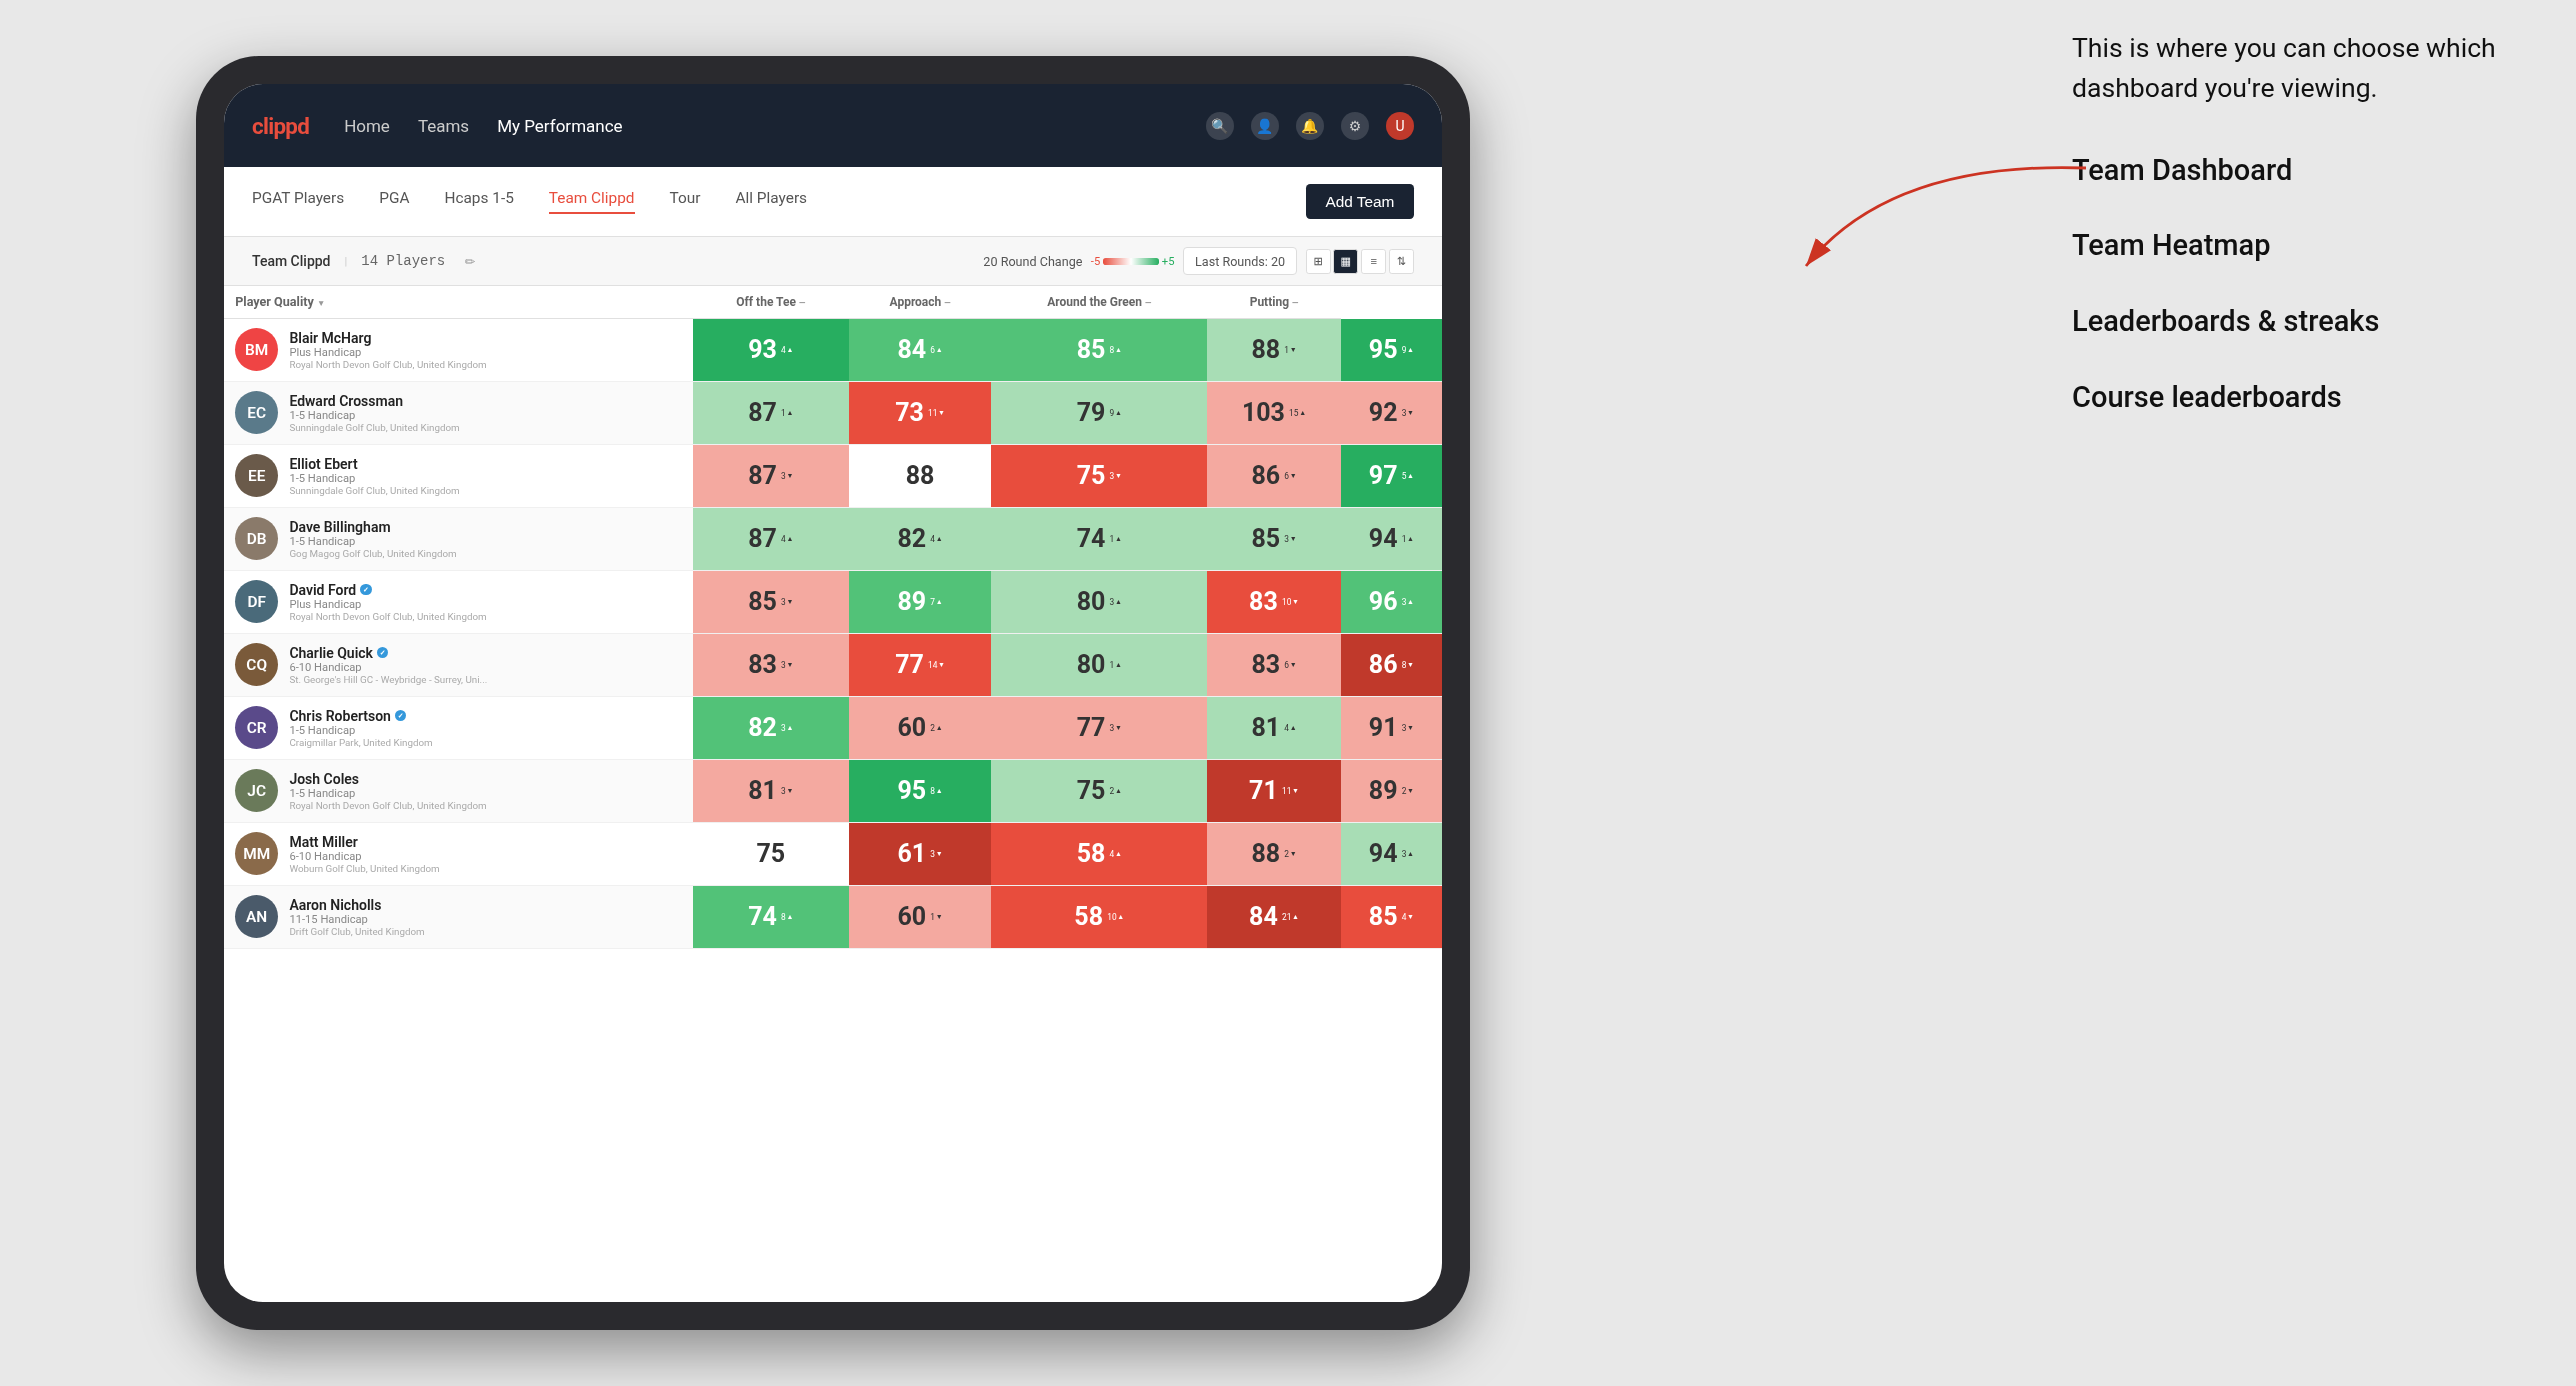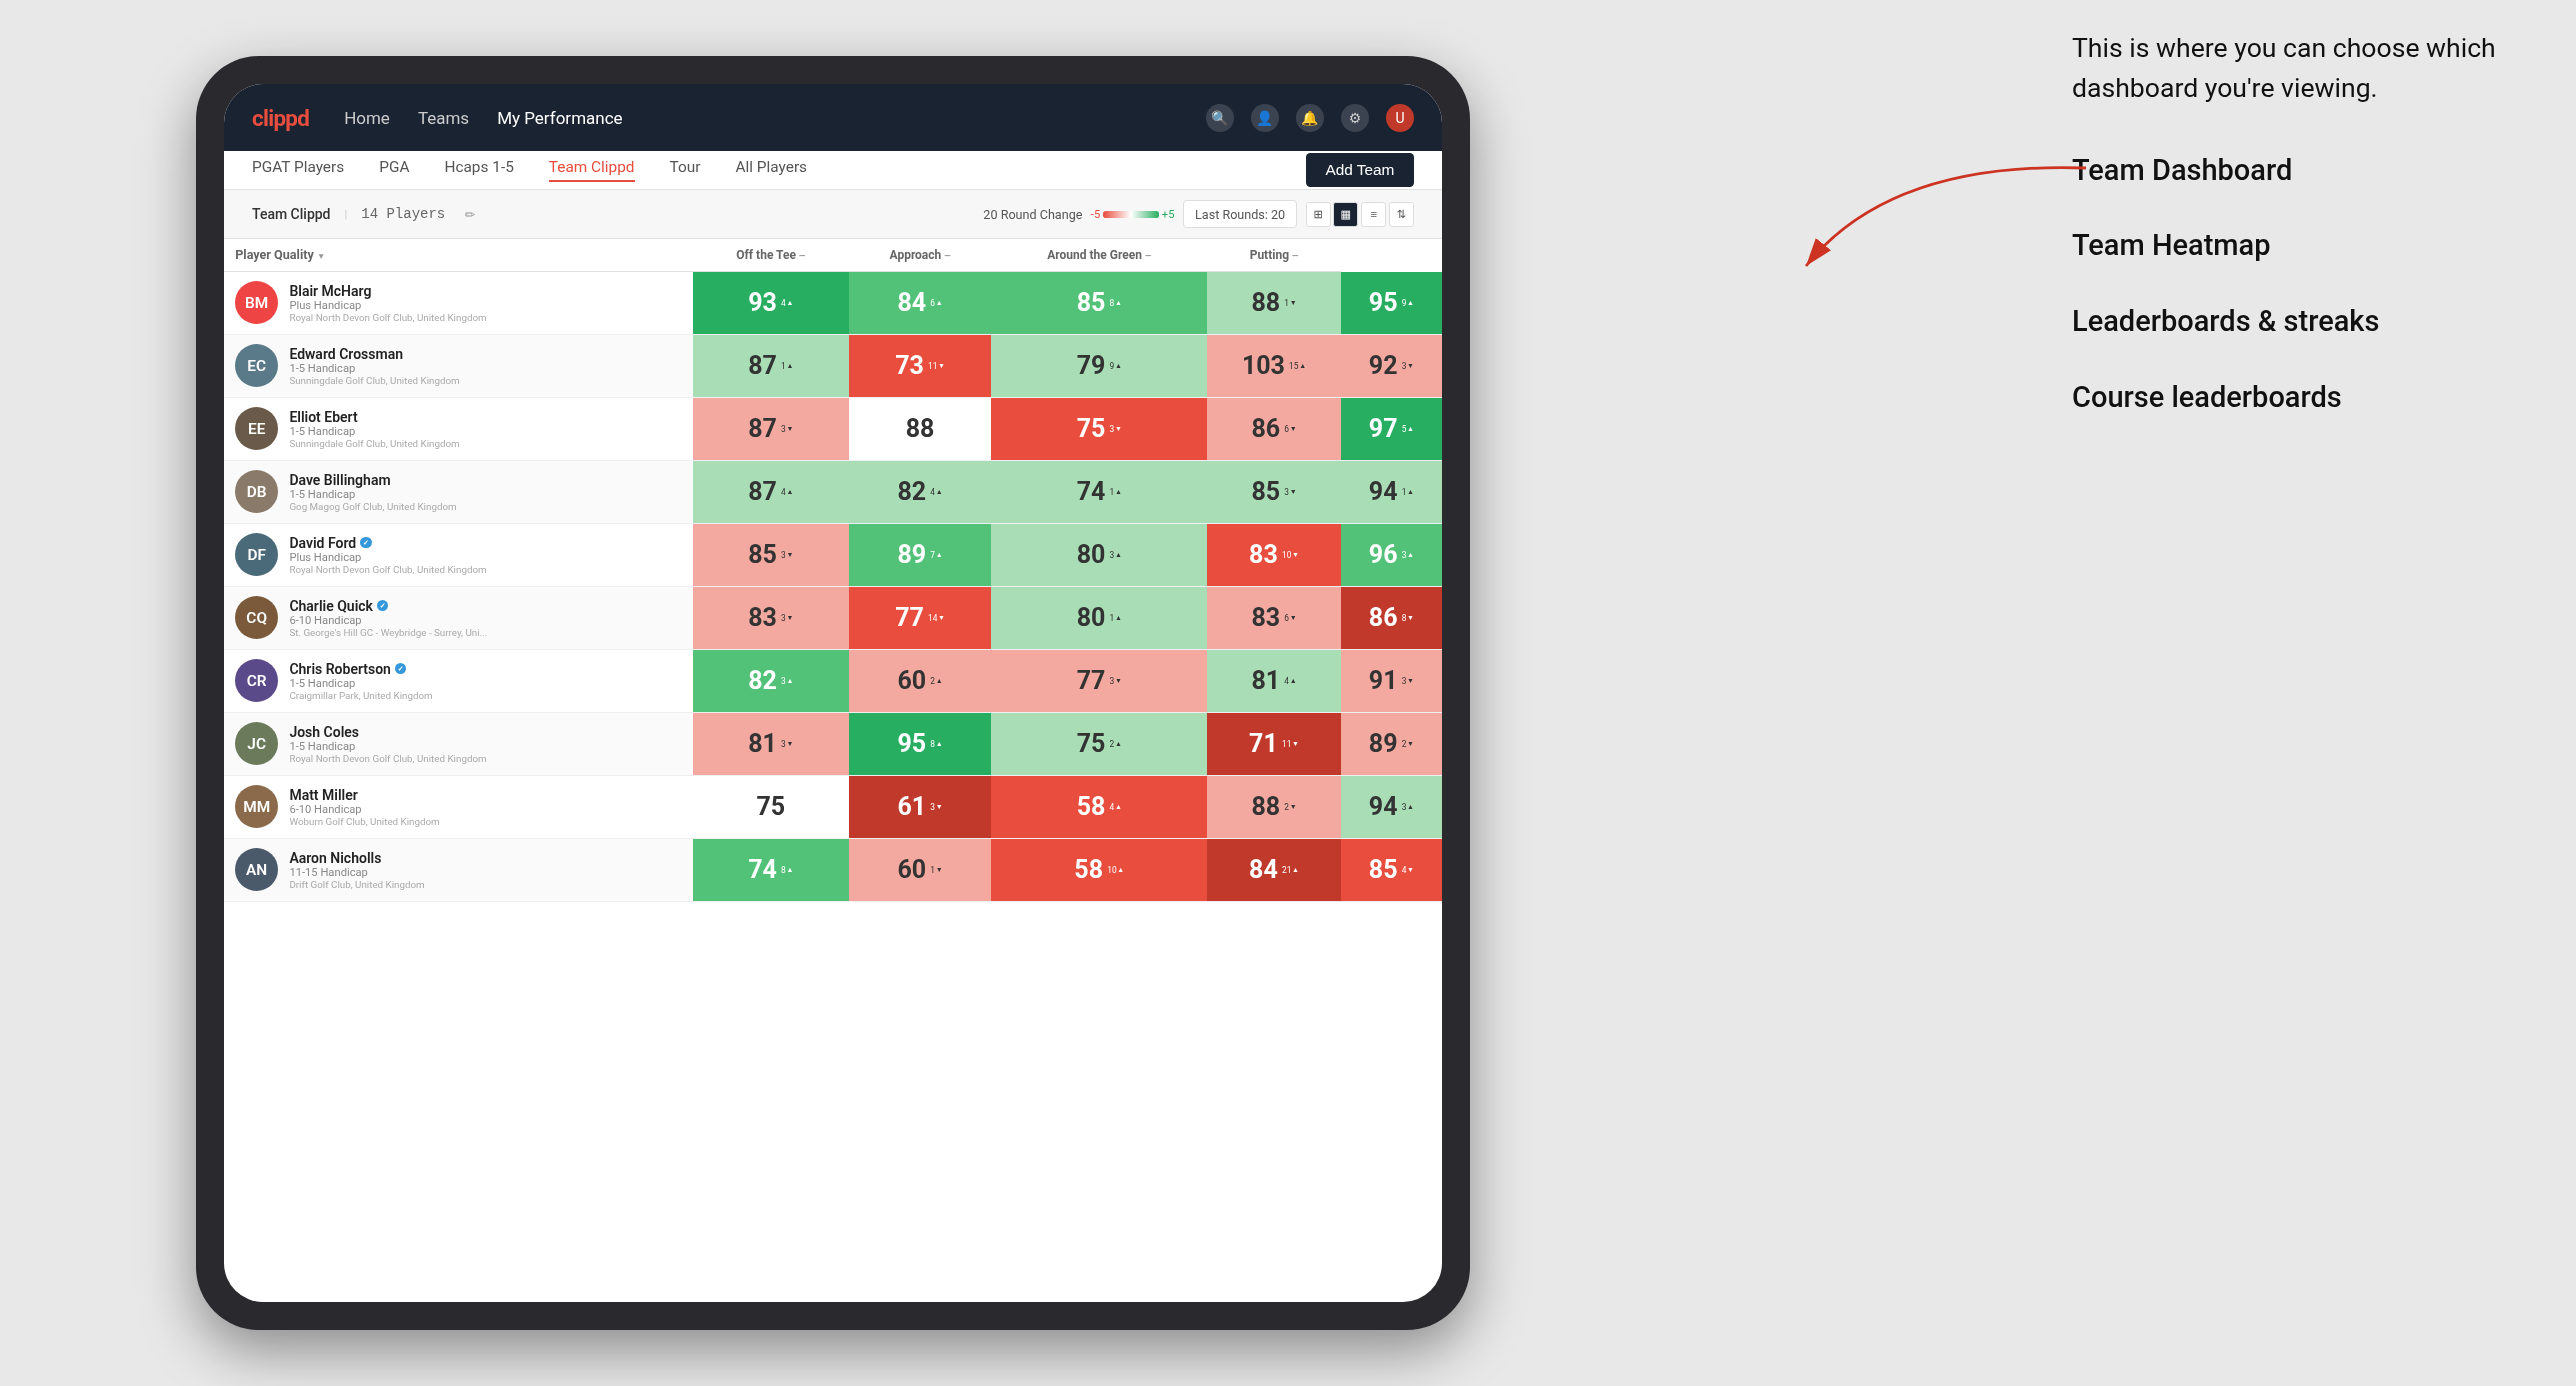--- a/index.html
+++ b/index.html
@@ -65,21 +65,21 @@
       background: #fff;
       border-radius: 39px;
       overflow: hidden;
       display: flex;
       flex-direction: column;
     }
 
     
     .nav-bar {
       background: #1a2332;
-      height: 67px;
+      height: 83px;
       display: flex;
       align-items: center;
       padding: 12px 28px;
       flex-shrink: 0;
     }
     .nav-logo {
       color: #e84d3d;
       font-size: 22.4px;
       font-weight: 700;
       margin-right: 35px;
@@ -116,21 +116,21 @@
     }
     .nav-icon.avatar {
       background: #c0392b;
       color: #fff;
     }
 
     
     .tab-bar {
       background: #fff;
       border-bottom: 0.7px solid #e0e0e0;
-      height: 39px;
+      height: 70px;
       display: flex;
       align-items: center;
       padding: 0 28px;
       gap: 35px;
       flex-shrink: 0;
     }
     .tab-item {
       font-size: 15.4px;
       color: #555;
       cursor: pointer;

